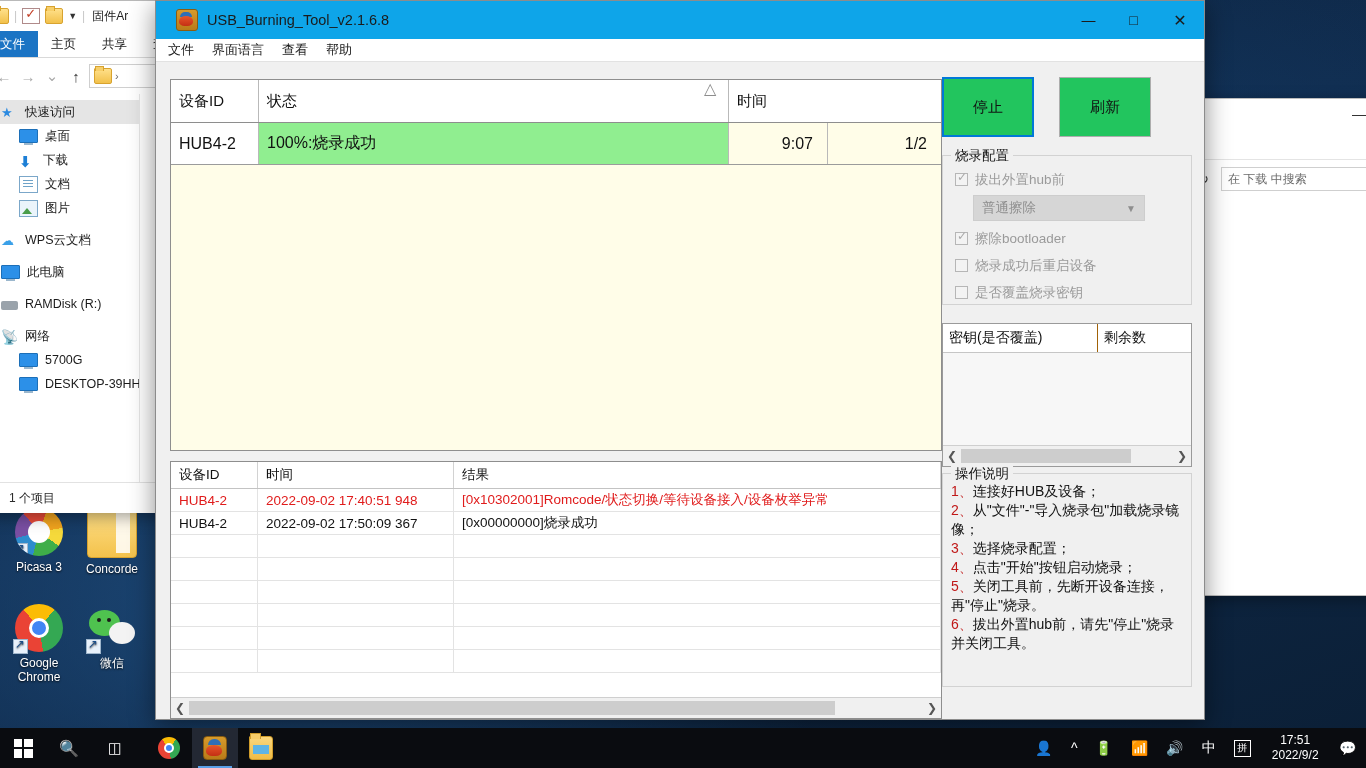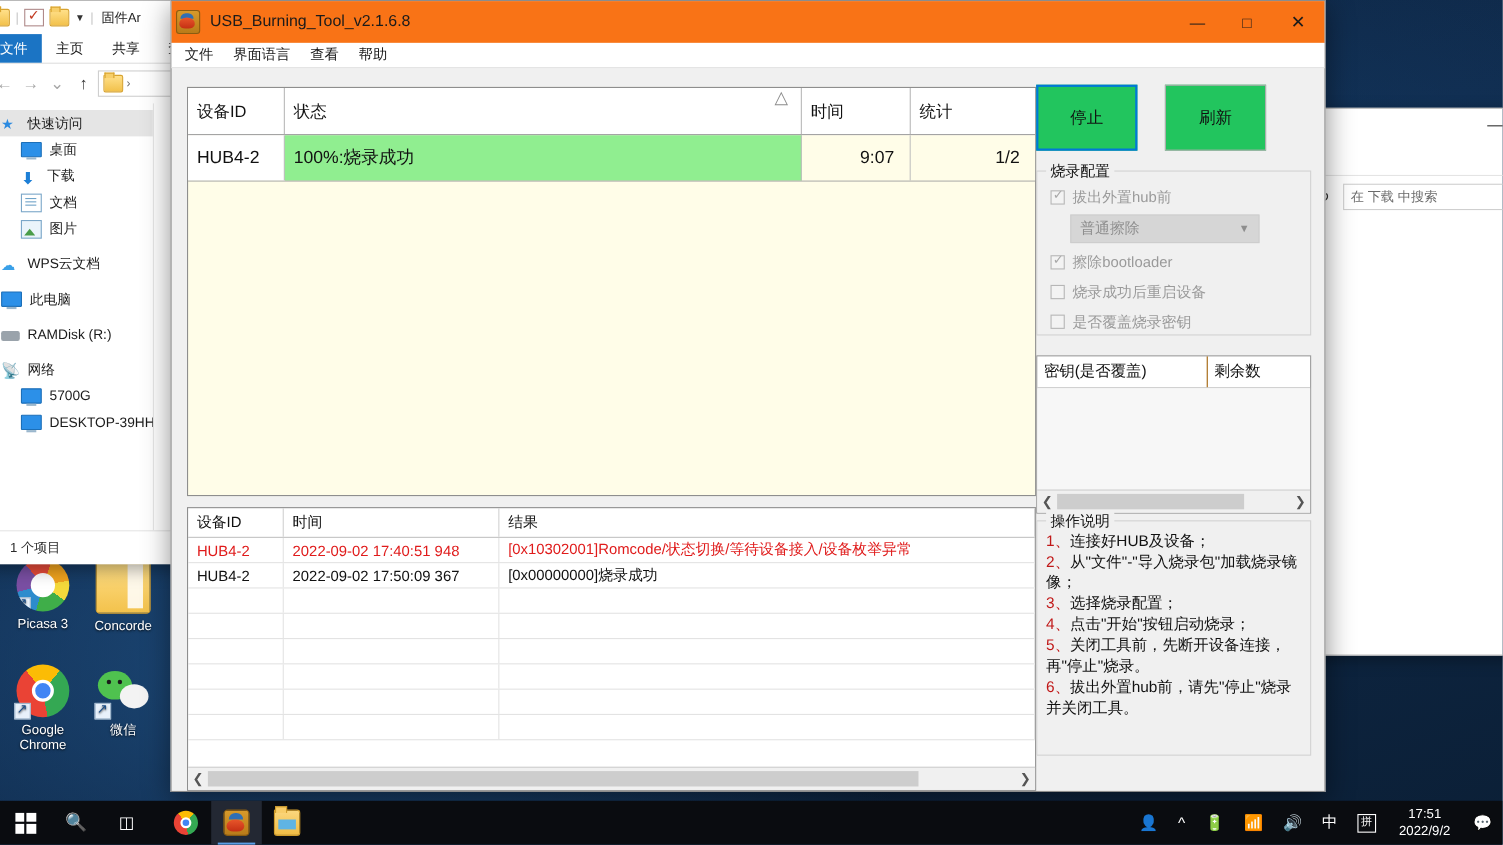--- a/index.html
+++ b/index.html
@@ -91,21 +91,21 @@
   #exp2 .min{font-size:15px;color:#333;}
   #exp2 .sep{height:1px;background:#e4e4e4;margin-top:8px;}
   #exp2 .row2{height:38px;display:flex;align-items:center;gap:8px;padding-left:6px;}
   #exp2 .refresh{width:20px;height:20px;display:flex;align-items:center;justify-content:center;color:#333;font-size:14px;}
   #exp2 .sbox{flex:1;height:22px;border:1px solid #cfcfcf;display:flex;align-items:center;
     padding-left:6px;font-size:12px;color:#6b6b6b;margin-right:6px;}
 
   
   #usb{position:absolute;left:155px;top:0;width:1050px;height:720px;background:#f0f0f0;
     border:1px solid #8c8c8c;box-shadow:0 6px 24px rgba(0,0,0,.45);box-sizing:border-box;}
-  #usb-title{height:38px;background:#f97316;display:flex;align-items:center;padding-left:4px;}
+  #usb-title{height:38px;background:#0ea5e9;display:flex;align-items:center;padding-left:20px;}
   #usb-icon{width:20px;height:20px;border-radius:3px;flex:none;margin-right:9px;position:relative;
     background:linear-gradient(#d79a2b,#b97b19);border:1px solid #8a5c10;overflow:hidden;}
   #usb-icon:after{content:"";position:absolute;left:2px;top:6px;width:14px;height:10px;border-radius:50% 50% 40% 40%;
     background:linear-gradient(#e8562a,#c42f14);}
   #usb-icon:before{content:"";position:absolute;left:3px;top:2px;width:12px;height:5px;border-radius:6px 6px 0 0;background:#2f6fb5;}
   #usb-title .t{font-size:14.5px;color:#1b1b1b;}
   .wbtns{margin-left:auto;display:flex;height:38px;}
   .wbtn{width:45px;display:flex;align-items:center;justify-content:center;font-size:14px;color:#1b1b1b;}
   .wbtn.close{width:48px;font-size:16px;}
   #usb-menu{height:22px;background:#fff;display:flex;align-items:center;padding-left:12px;gap:18px;
@@ -344,21 +344,20 @@
   <div id="usb-body">
 
     <div id="devgrid">
       <div class="dg-head">
         <div class="dg-h" style="width:88px">设备ID</div>
         <div class="dg-h" style="width:470px">
           <span>状态</span>
           <span class="sort-tri"></span>
         </div>
         <div class="dg-h" style="width:99px">时间</div>
-        <div class="dg-h" style="width:113px">统计</div>
       </div>
       <div class="dg-row">
         <div class="dg-c" style="width:88px">HUB4-2</div>
         <div class="dg-c prog" style="width:470px">100%:烧录成功</div>
         <div class="dg-c num" style="width:99px">9:07</div>
         <div class="dg-c num" style="width:113px">1/2</div>
       </div>
     </div>
 
     <div id="loggrid">

